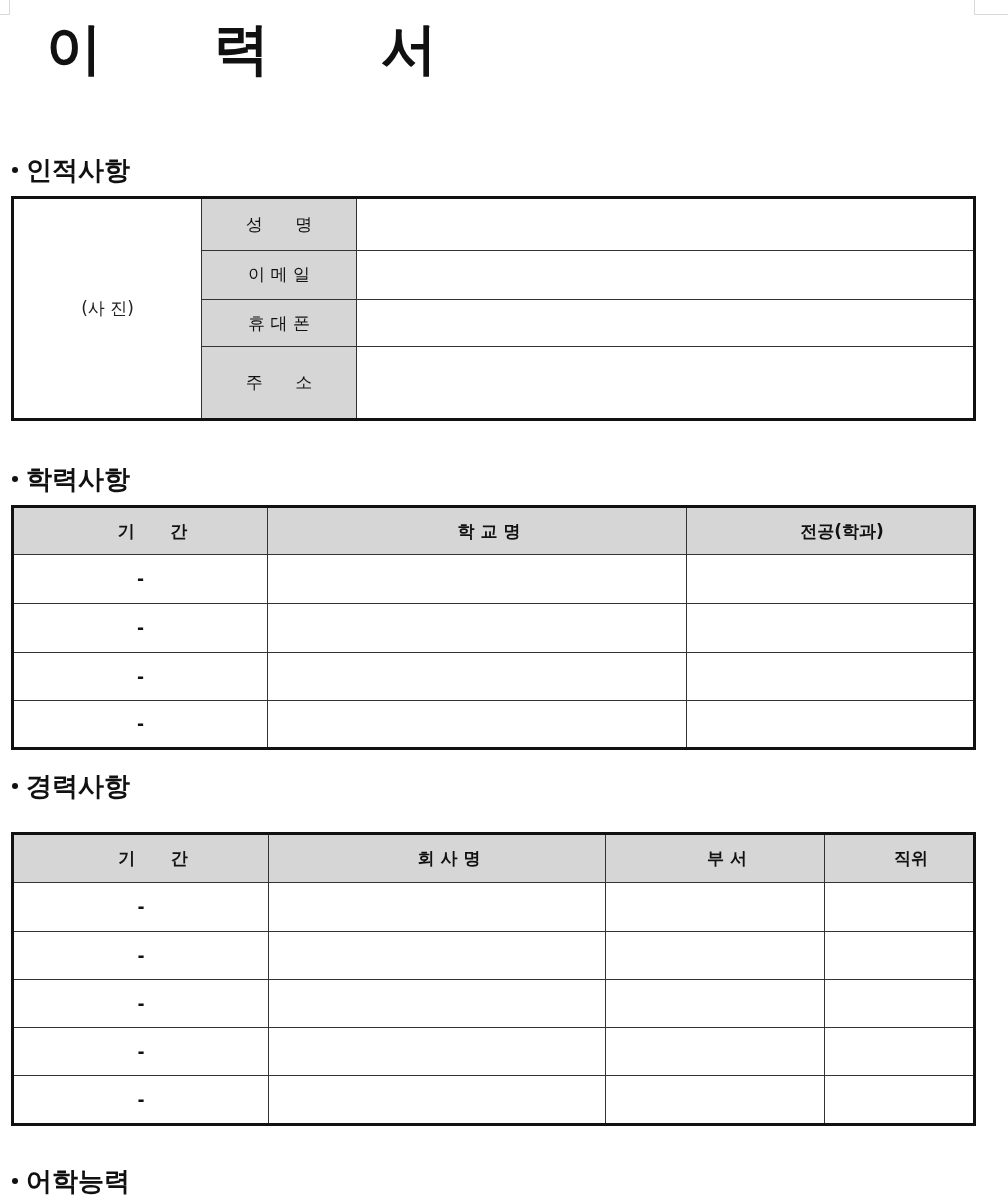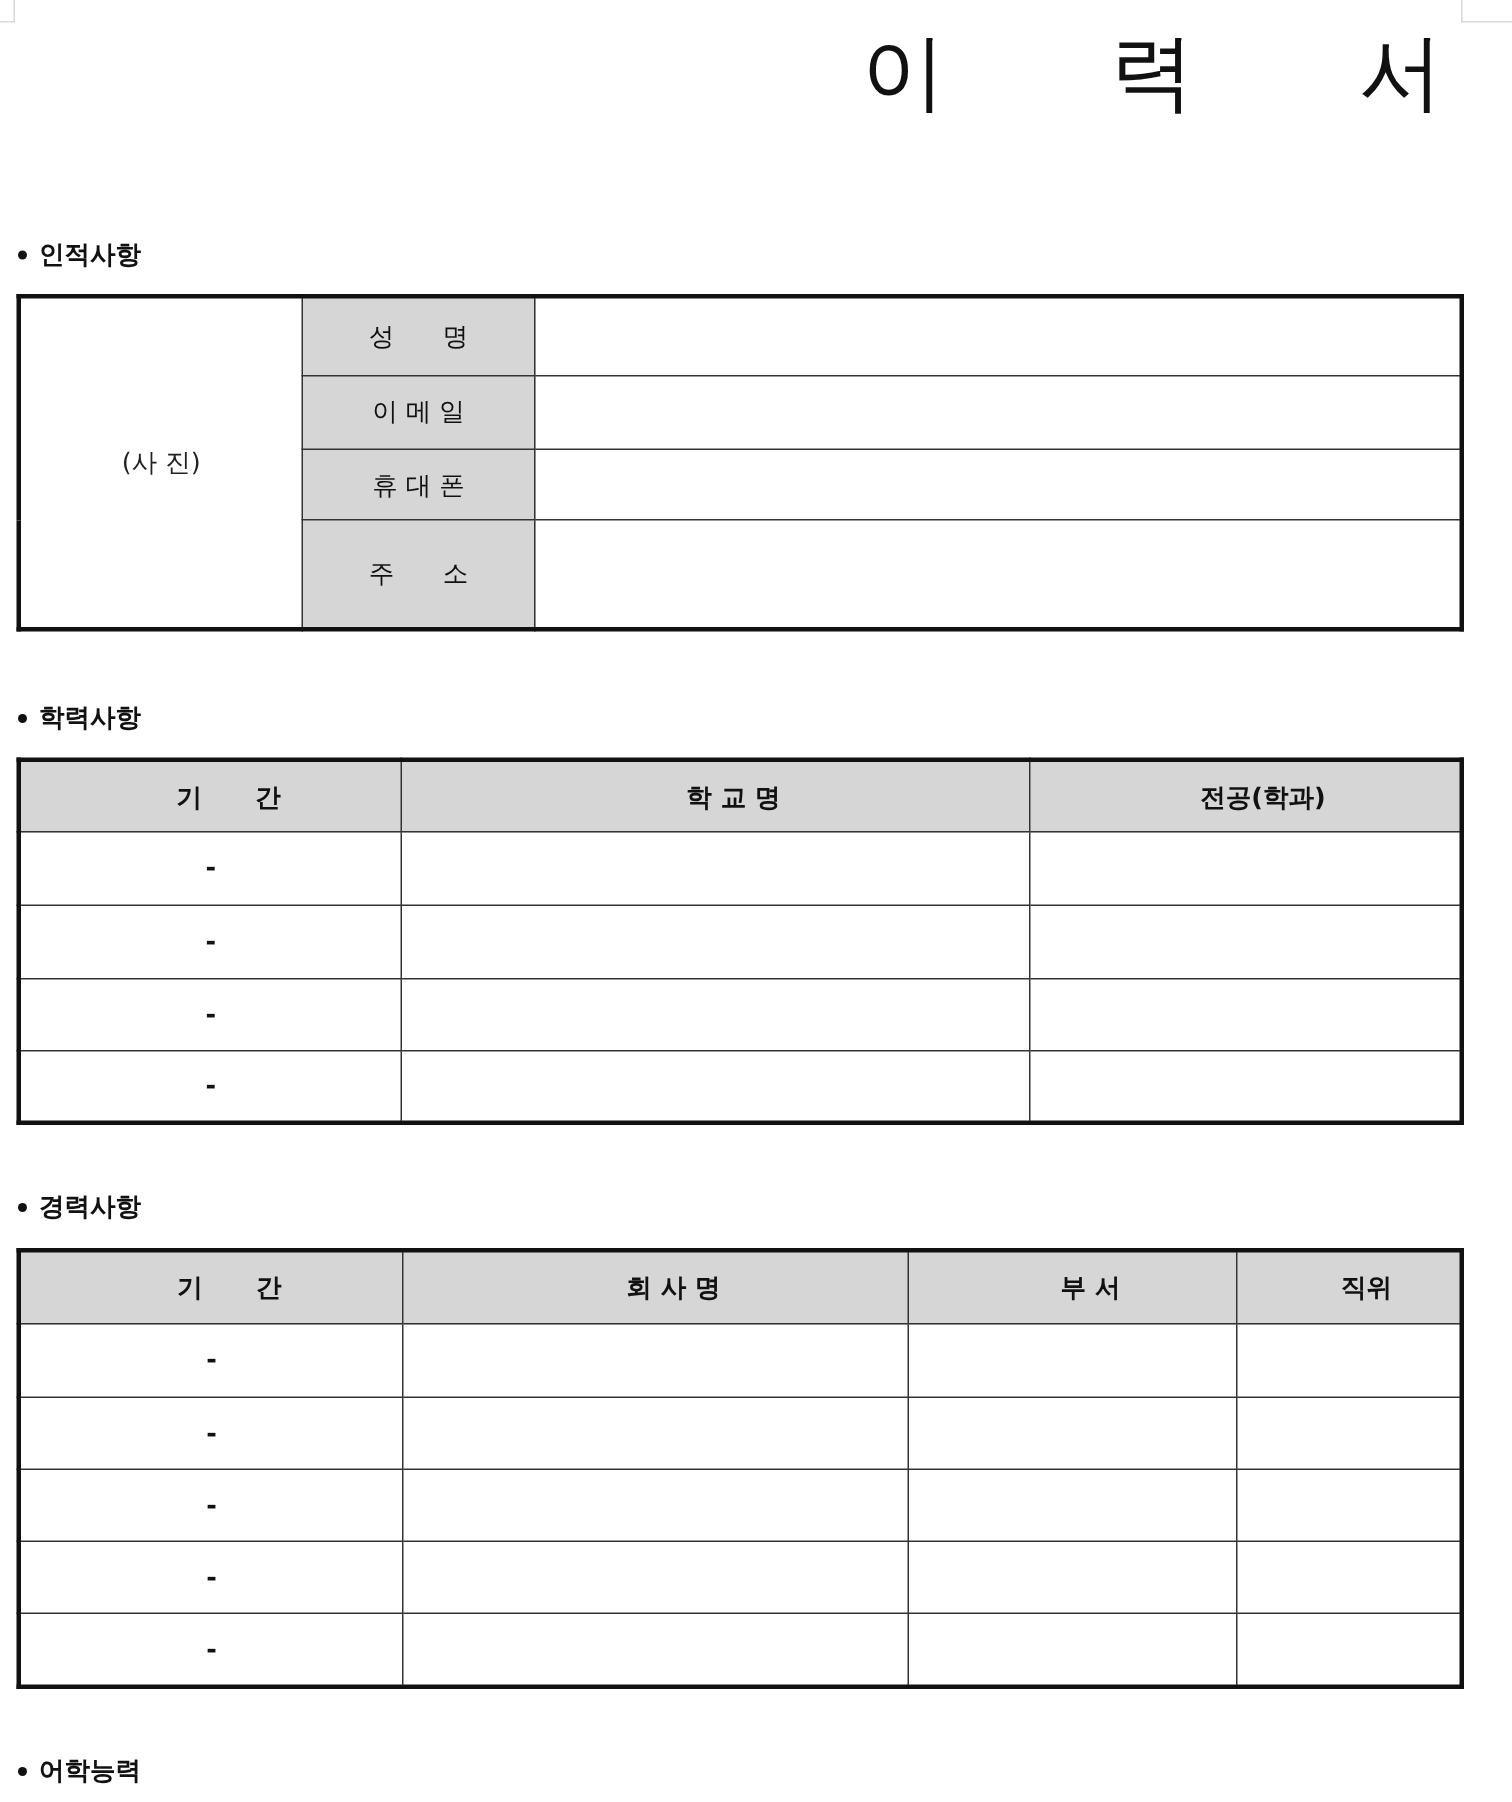--- a/index.html
+++ b/index.html
@@ -5,27 +5,27 @@
     html, body { margin: 0; padding: 0; background: #ffffff; }
     body {
       width: 1008px; height: 1201px; position: relative; overflow: hidden;
       font-family: "DejaVu Sans", "Liberation Sans", sans-serif; color: #111;
     }
     .corner { position: absolute; border-color: #d9d9d9; border-style: solid; }
     .corner.tl { left: 0; top: 0; width: 9px; height: 14px; border-width: 0 1px 1px 0; }
     .corner.tr { left: 974px; top: 0; width: 34px; height: 14px; border-width: 0 0 1px 1px; }
 
     .title {
-      position: absolute; left: 0; top: 14px; width: 1008px; text-align: right;
-      font-size: 56px; font-weight: normal; letter-spacing: 0; line-height: 70px;
+      position: absolute; left: 0; top: 14px; width: 1008px; text-align: left;
+      font-size: 56px; font-weight: bold; letter-spacing: 0; line-height: 70px;
     }
     .title span { display: inline-block; margin: 0 46px; }
 
     .section-heading {
-      position: absolute; left: 12px; font-size: 17px; font-weight: bold; line-height: 24px;
+      position: absolute; left: 12px; font-size: 26px; font-weight: bold; line-height: 24px;
       display: flex; align-items: center;
     }
     .bullet { display: inline-block; width: 6px; height: 6px; border-radius: 50%; background: #111; margin-right: 8px; }
 
     table.grid {
       position: absolute; left: 11px; width: 965px; border-collapse: collapse;
       border: 3px solid #111; table-layout: fixed;
     }
     table.grid td, table.grid th {
       border: 1.5px solid #333; padding: 0; text-align: center; vertical-align: middle;
@@ -113,21 +113,21 @@
     <td></td>
   </tr>
   <tr style="height:48px;">
     <td class="dash">-</td>
     <td></td>
     <td></td>
   </tr>
 </tbody>
   </table>
 
-<div class="section-heading" style="top:793px;">
+<div class="section-heading" style="top:774px;">
   <span class="bullet"></span>
   <span>경력사항</span>
 </div>
 <table class="grid" style="top:832px; height:292px;">
   <colgroup>
       <col style="width:256px">
       <col style="width:337px">
       <col style="width:219px">
       <col>
     </colgroup>

